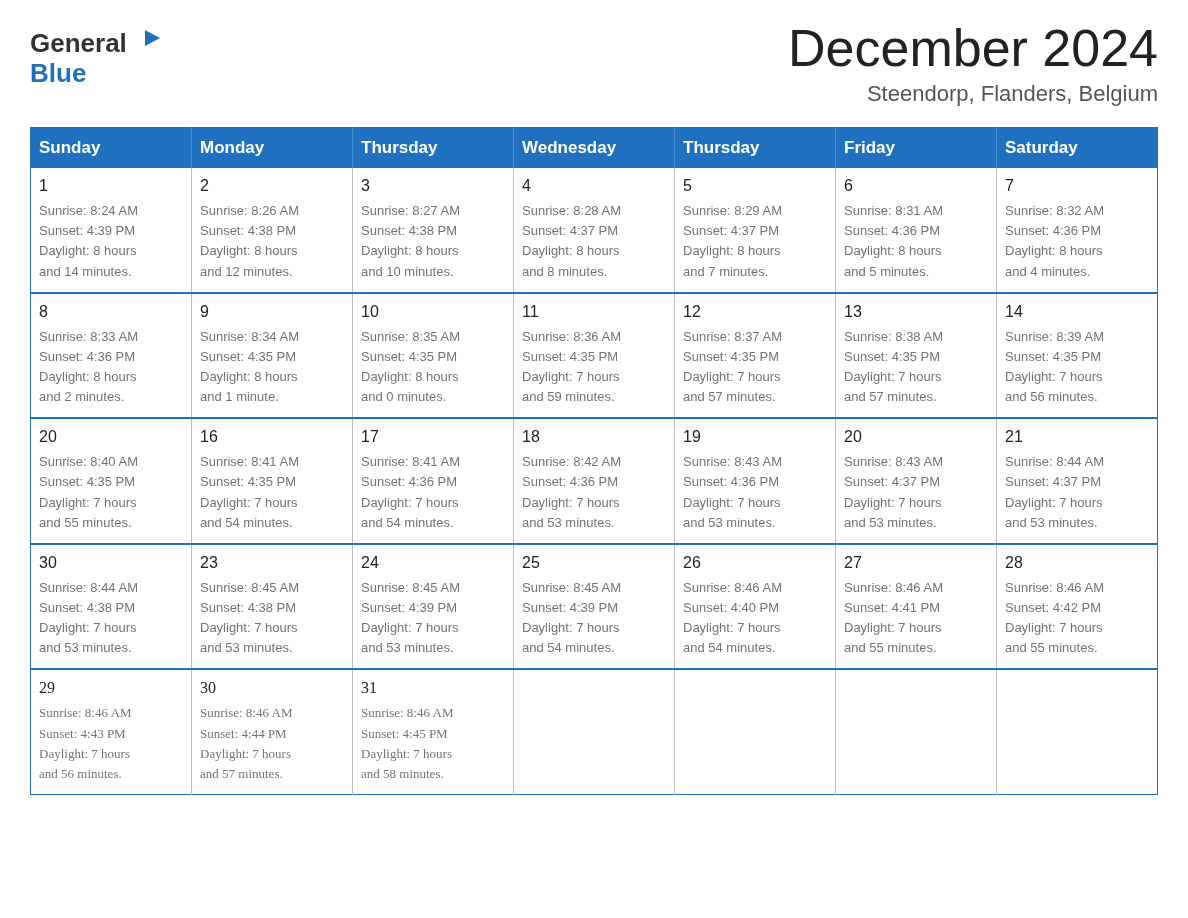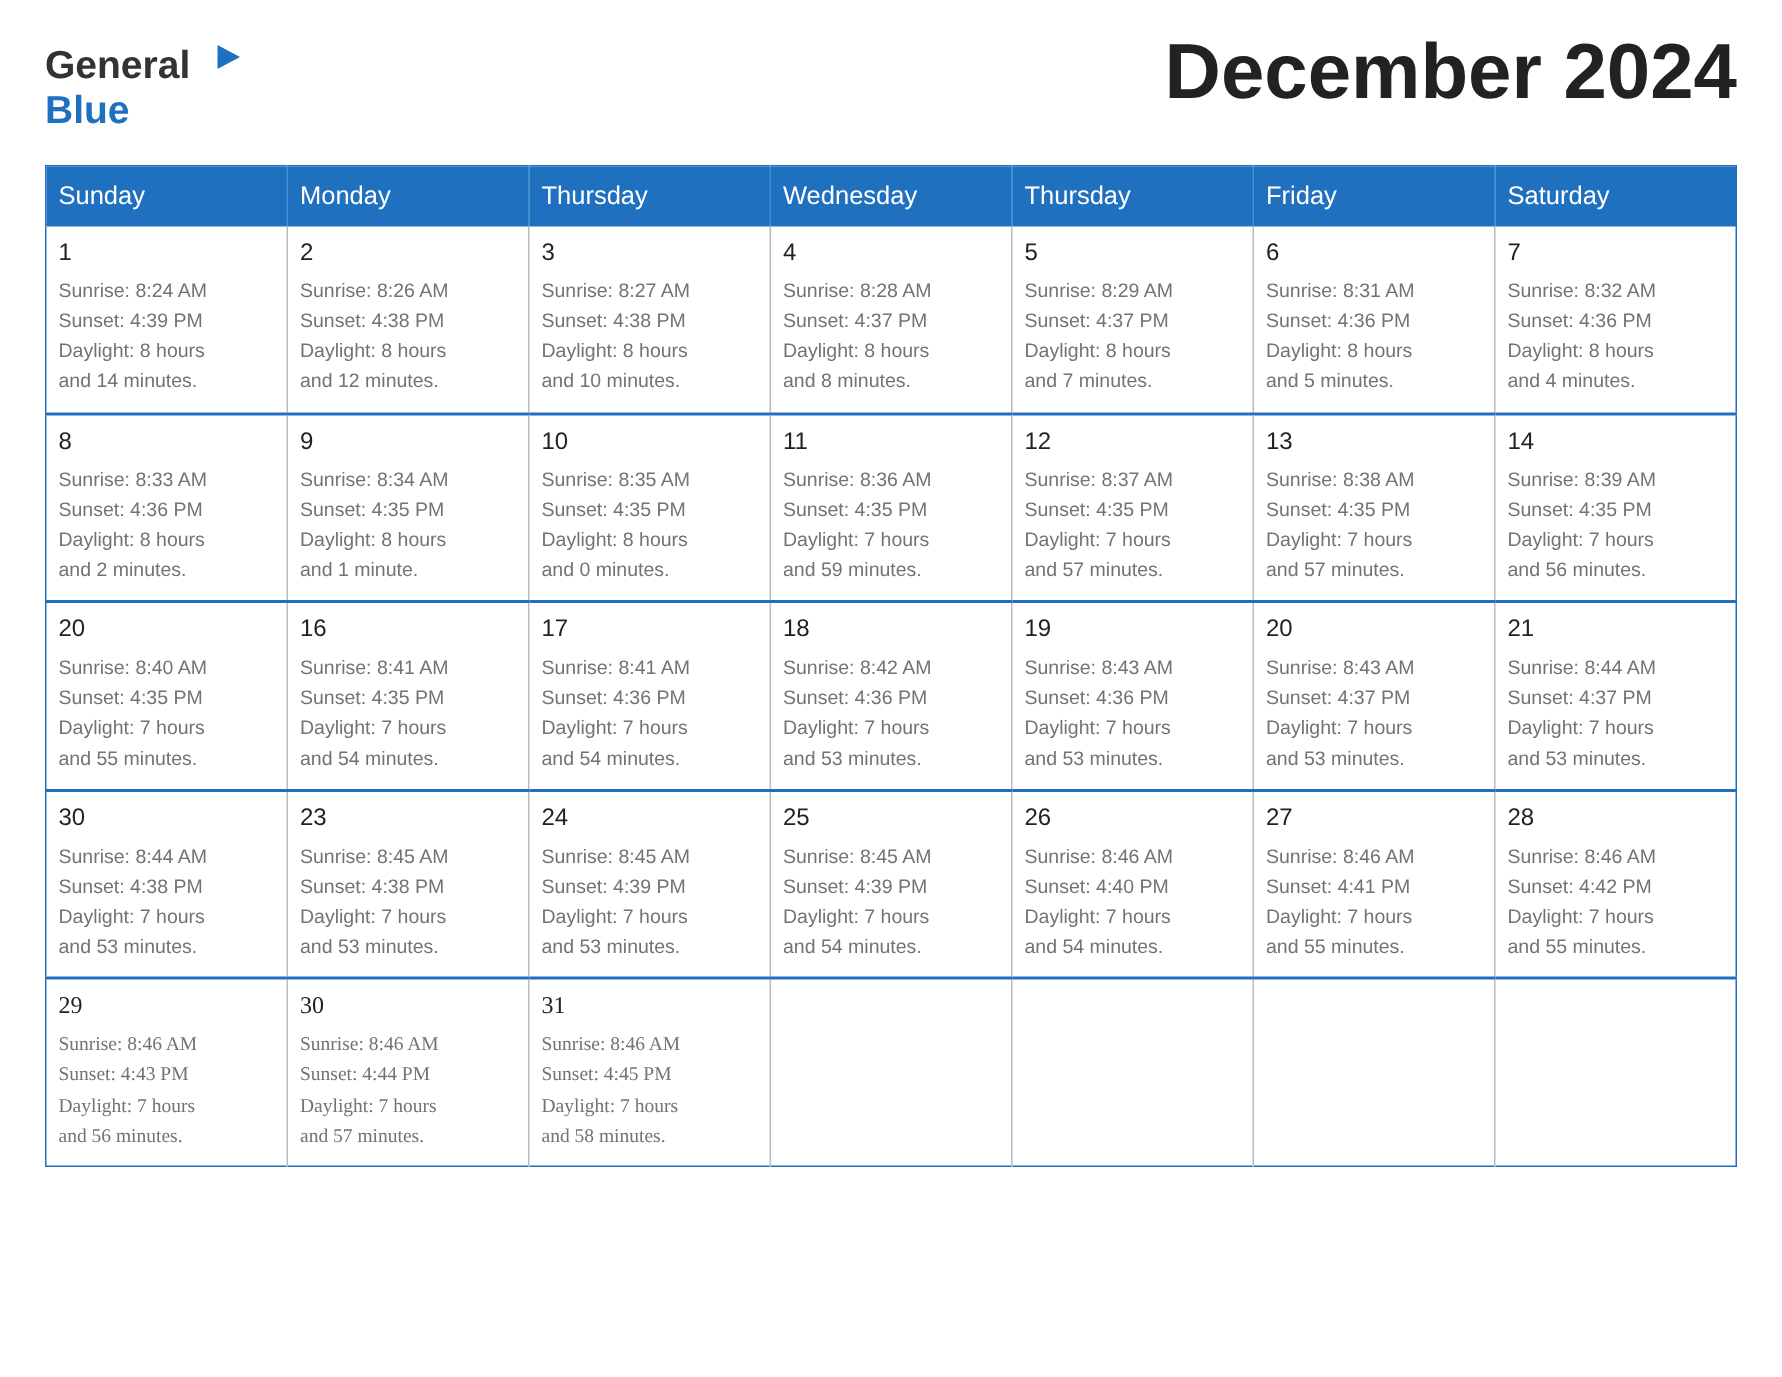--- a/index.html
+++ b/index.html
@@ -23,42 +23,42 @@
       flex-direction: column;
       align-items: center;
     }
 
     .title-area {
       text-align: right;
     }
 
     .page-title {
       font-size: 52px;
-      font-weight: bold;
+      font-weight: normal;
       color: #222;
       line-height: 1.1;
     }
 
     .page-subtitle {
       font-size: 22px;
       color: #555;
       margin-top: 4px;
     }
 
     .calendar-table {
       width: 100%;
       border-collapse: collapse;
       border: 1px solid #2070c0;
     }
 
     .calendar-table th {
       background-color: #2070c0;
       color: #fff;
       font-size: 17px;
-      font-weight: normal;
+      font-weight: bold;
       padding: 10px 8px;
       text-align: left;
       border-right: 1px solid #4090d0;
     }
 
     .calendar-table th:last-child {
       border-right: none;
     }
 
     .calendar-table td {
@@ -114,20 +114,21 @@
 
       <text x="0" y="32" font-family="Arial" font-size="26" font-weight="bold" fill="#333">General</text>
 
       <polygon points="115,10 130,18 115,26" fill="#2070c0"></polygon>
 
       <text x="0" y="62" font-family="Arial" font-size="26" font-weight="bold" fill="#2070c0">Blue</text>
     </svg>
   </div>
   <div class="title-area">
     <div class="page-title">December 2024</div>
+    <div class="page-subtitle">Steendorp, Flanders, Belgium</div>
   </div>
 </div>
 
 <table class="calendar-table">
   <thead>
     <tr>
 
     <th>Sunday</th>
         <th>Monday</th>
         <th>Thursday</th>

